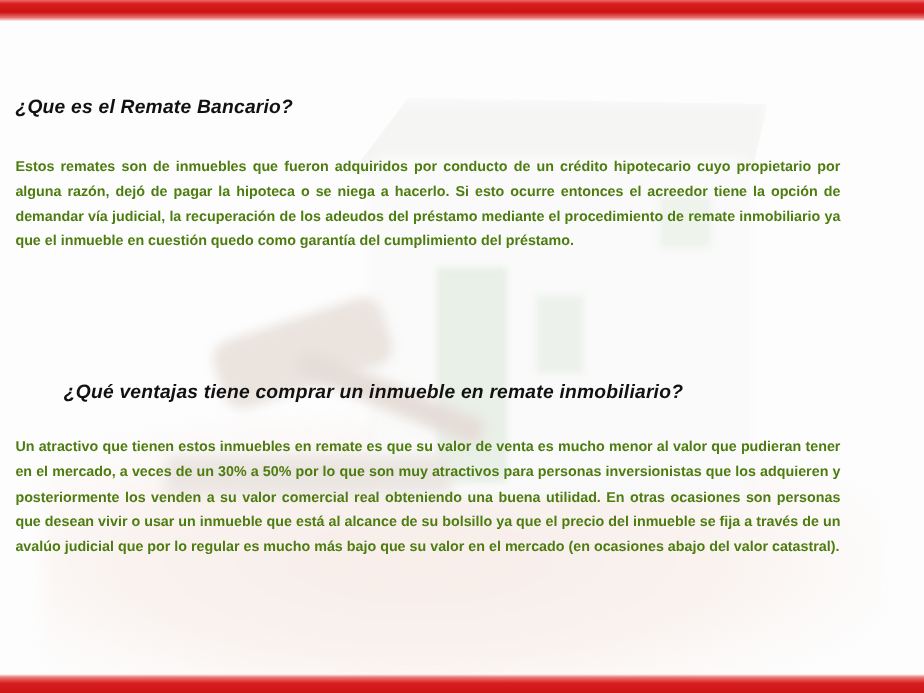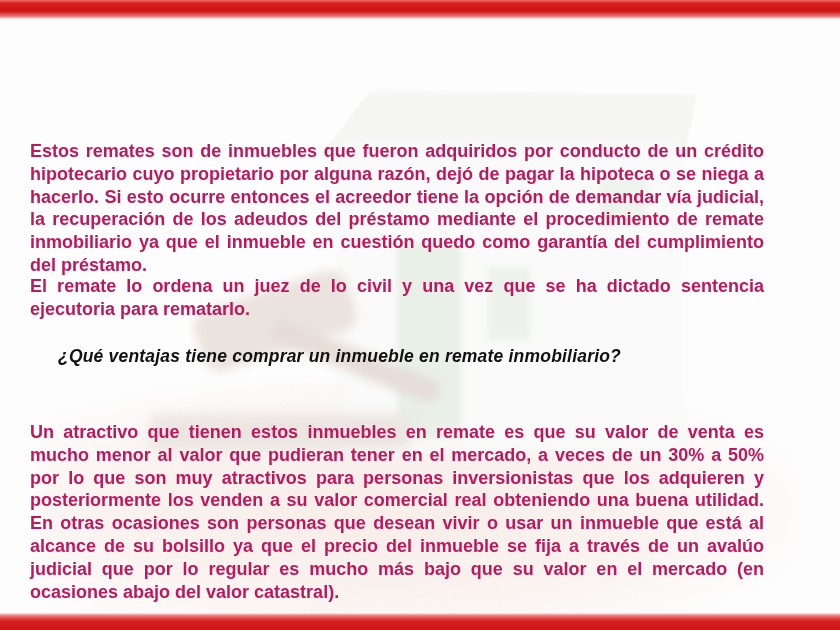--- a/index.html
+++ b/index.html
@@ -68,27 +68,27 @@
   
   .text-layer { position: absolute; inset: 0; color: #161616; }
   .heading {
     position: absolute; left: 14px; right: 76px;
     font-size: 17.5px; font-weight: bold; font-style: italic;
     letter-spacing: 0.2px; color: #111;
   }
   .heading-1 { top: 87px; }
   .heading-2 { top: 346px; margin-left: 44px; }
   .para {
-    position: absolute; left: 30px; right: 76px;
-    font-size: 18px; font-weight: bold; line-height: 22.8px;
-    text-align: justify; color: #be185d;
+    position: absolute; left: 14px; right: 76px;
+    font-size: 13px; font-weight: bold; line-height: 22.8px;
+    text-align: justify; color: #4d7c0f;
   }
   .para-1 { top: 140px; }
   .para-2 { top: 275px; }
-  .para-3 { top: 395px; margin-top: 26px; }
+  .para-3 { top: 395px; }
 </style>
 </head>
 <body>
 
 <div class="page">
 
   <div class="bar bar-top"></div>
 
   <div class="watermark">
     <div class="wm-table"></div>
@@ -96,24 +96,24 @@
     <div class="wm-house-body"></div>
     <div class="wm-door"></div>
     <div class="wm-window-a"></div>
     <div class="wm-window-b"></div>
     <div class="wm-gavel-head"></div>
     <div class="wm-gavel-handle"></div>
     <div class="wm-base"></div>
   </div>
 
   <div class="text-layer">
+    <div class="heading heading-1">¿Que es el Remate Bancario?</div>
 
     <div class="para para-1">Estos remates son de inmuebles que fueron adquiridos por conducto de un crédito hipotecario cuyo propietario por alguna razón, dejó de pagar la hipoteca o se niega a hacerlo. Si esto ocurre entonces el acreedor tiene la opción de demandar vía judicial, la recuperación de los adeudos del préstamo mediante el procedimiento de remate inmobiliario ya que el inmueble en cuestión quedo como garantía del cumplimiento del préstamo.</div>
 
-    <div class="para para-2">El remate lo ordena un juez de lo civil y una vez que se ha dictado sentencia ejecutoria para rematarlo.</div>
 
     <div class="heading heading-2">¿Qué ventajas tiene comprar un inmueble en remate inmobiliario?</div>
 
     <div class="para para-3">Un atractivo que tienen estos inmuebles en remate es que su valor de venta es mucho menor al valor que pudieran tener en el mercado, a veces de un 30% a 50% por lo que son muy atractivos para personas inversionistas que los adquieren y posteriormente los venden a su valor comercial real obteniendo una buena utilidad. En otras ocasiones son personas que desean vivir o usar un inmueble que está al alcance de su bolsillo ya que el precio del inmueble se fija a través de un avalúo judicial que por lo regular es mucho más bajo que su valor en el mercado (en ocasiones abajo del valor catastral).</div>
   </div>
 
   <div class="bar bar-bottom"></div>
 
 </div>
 

